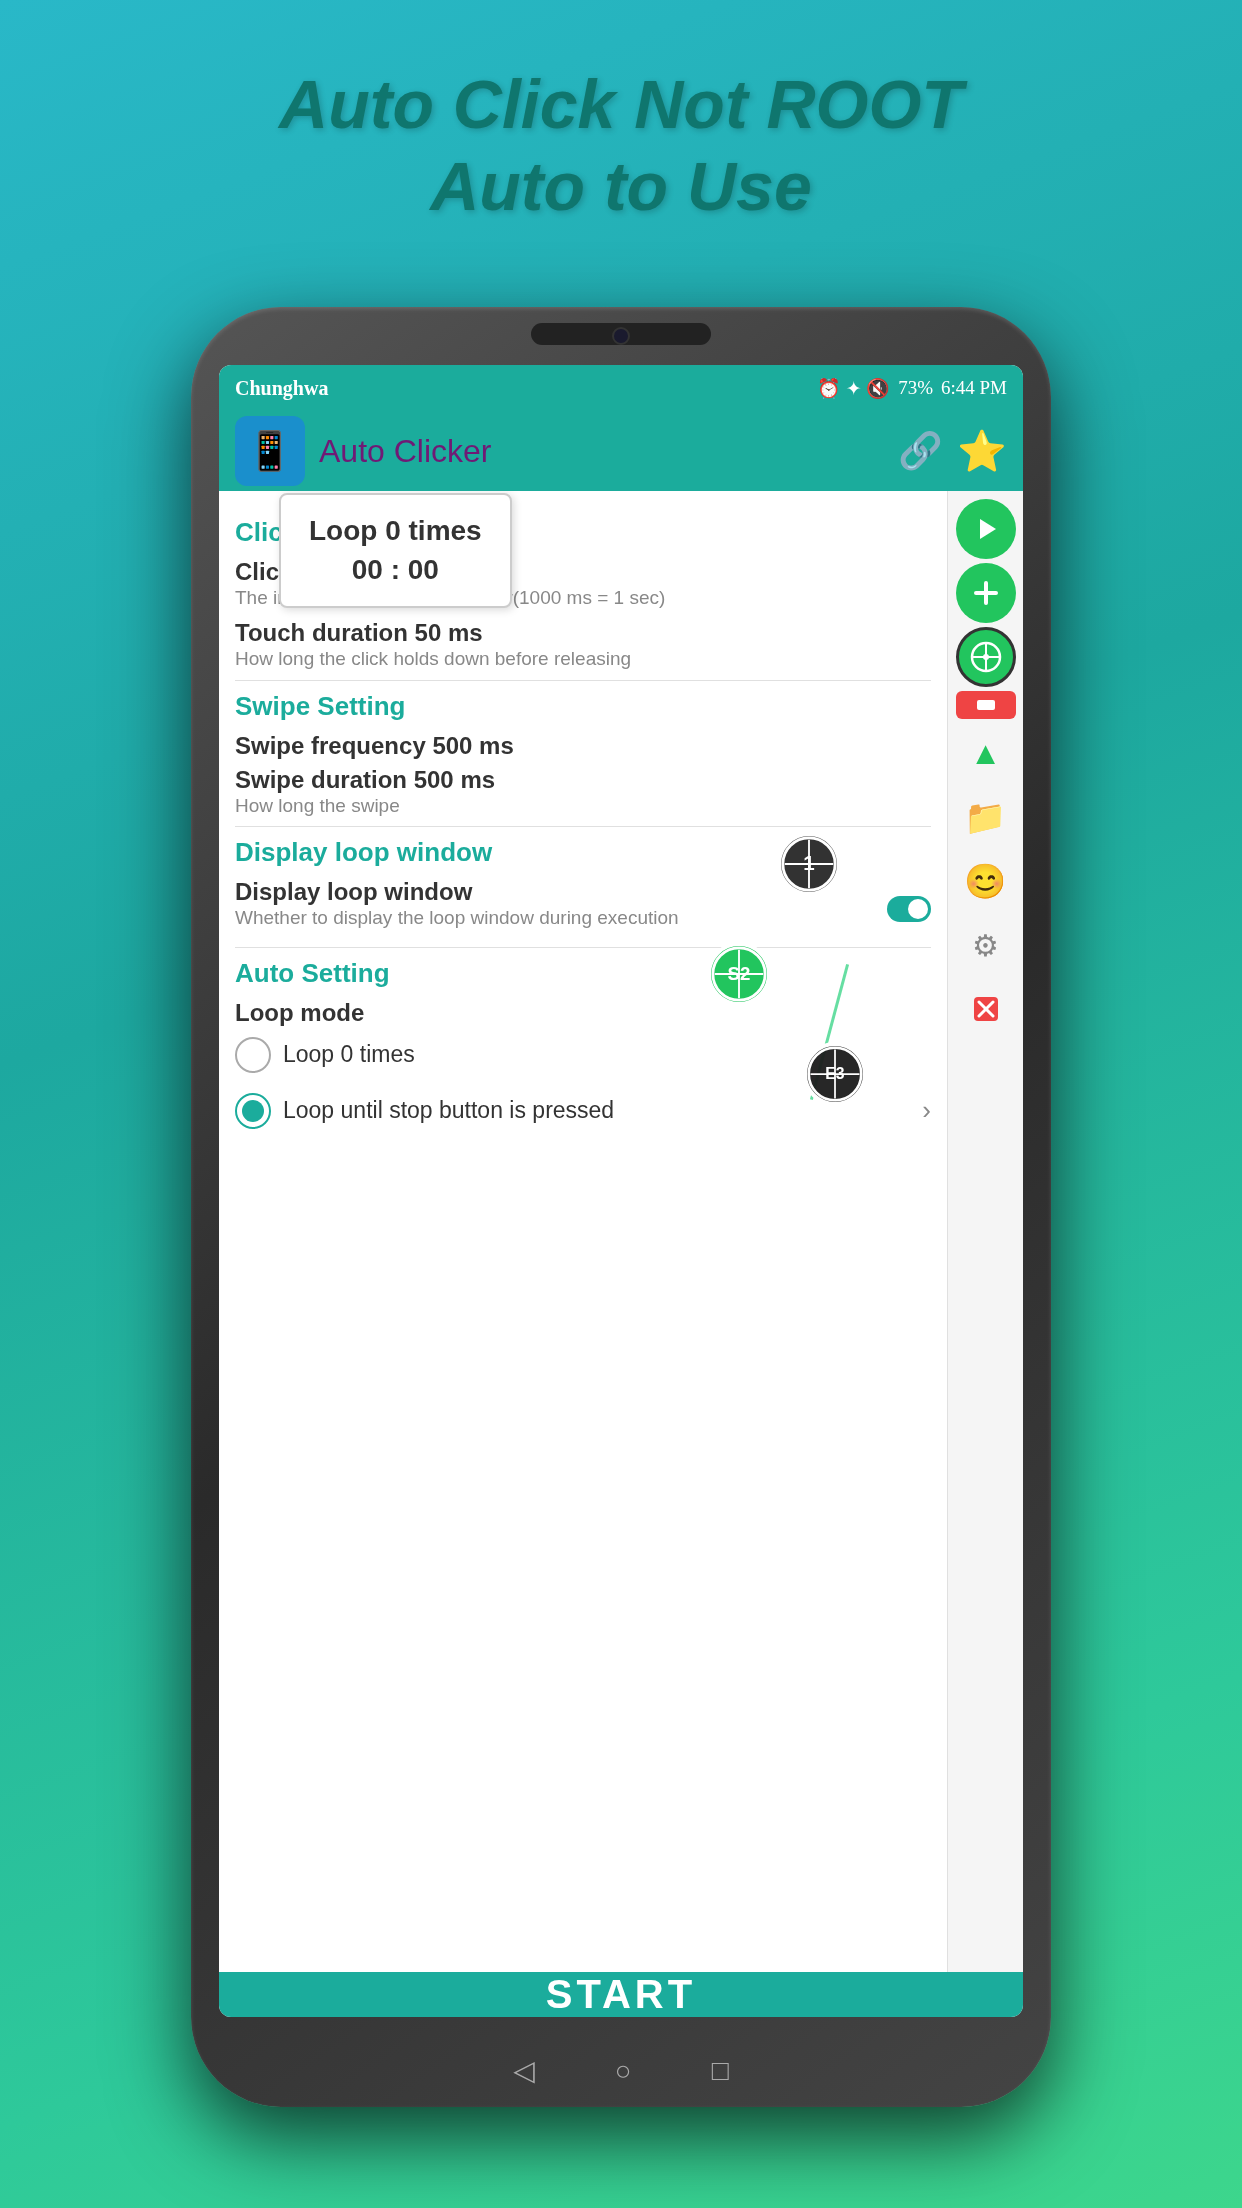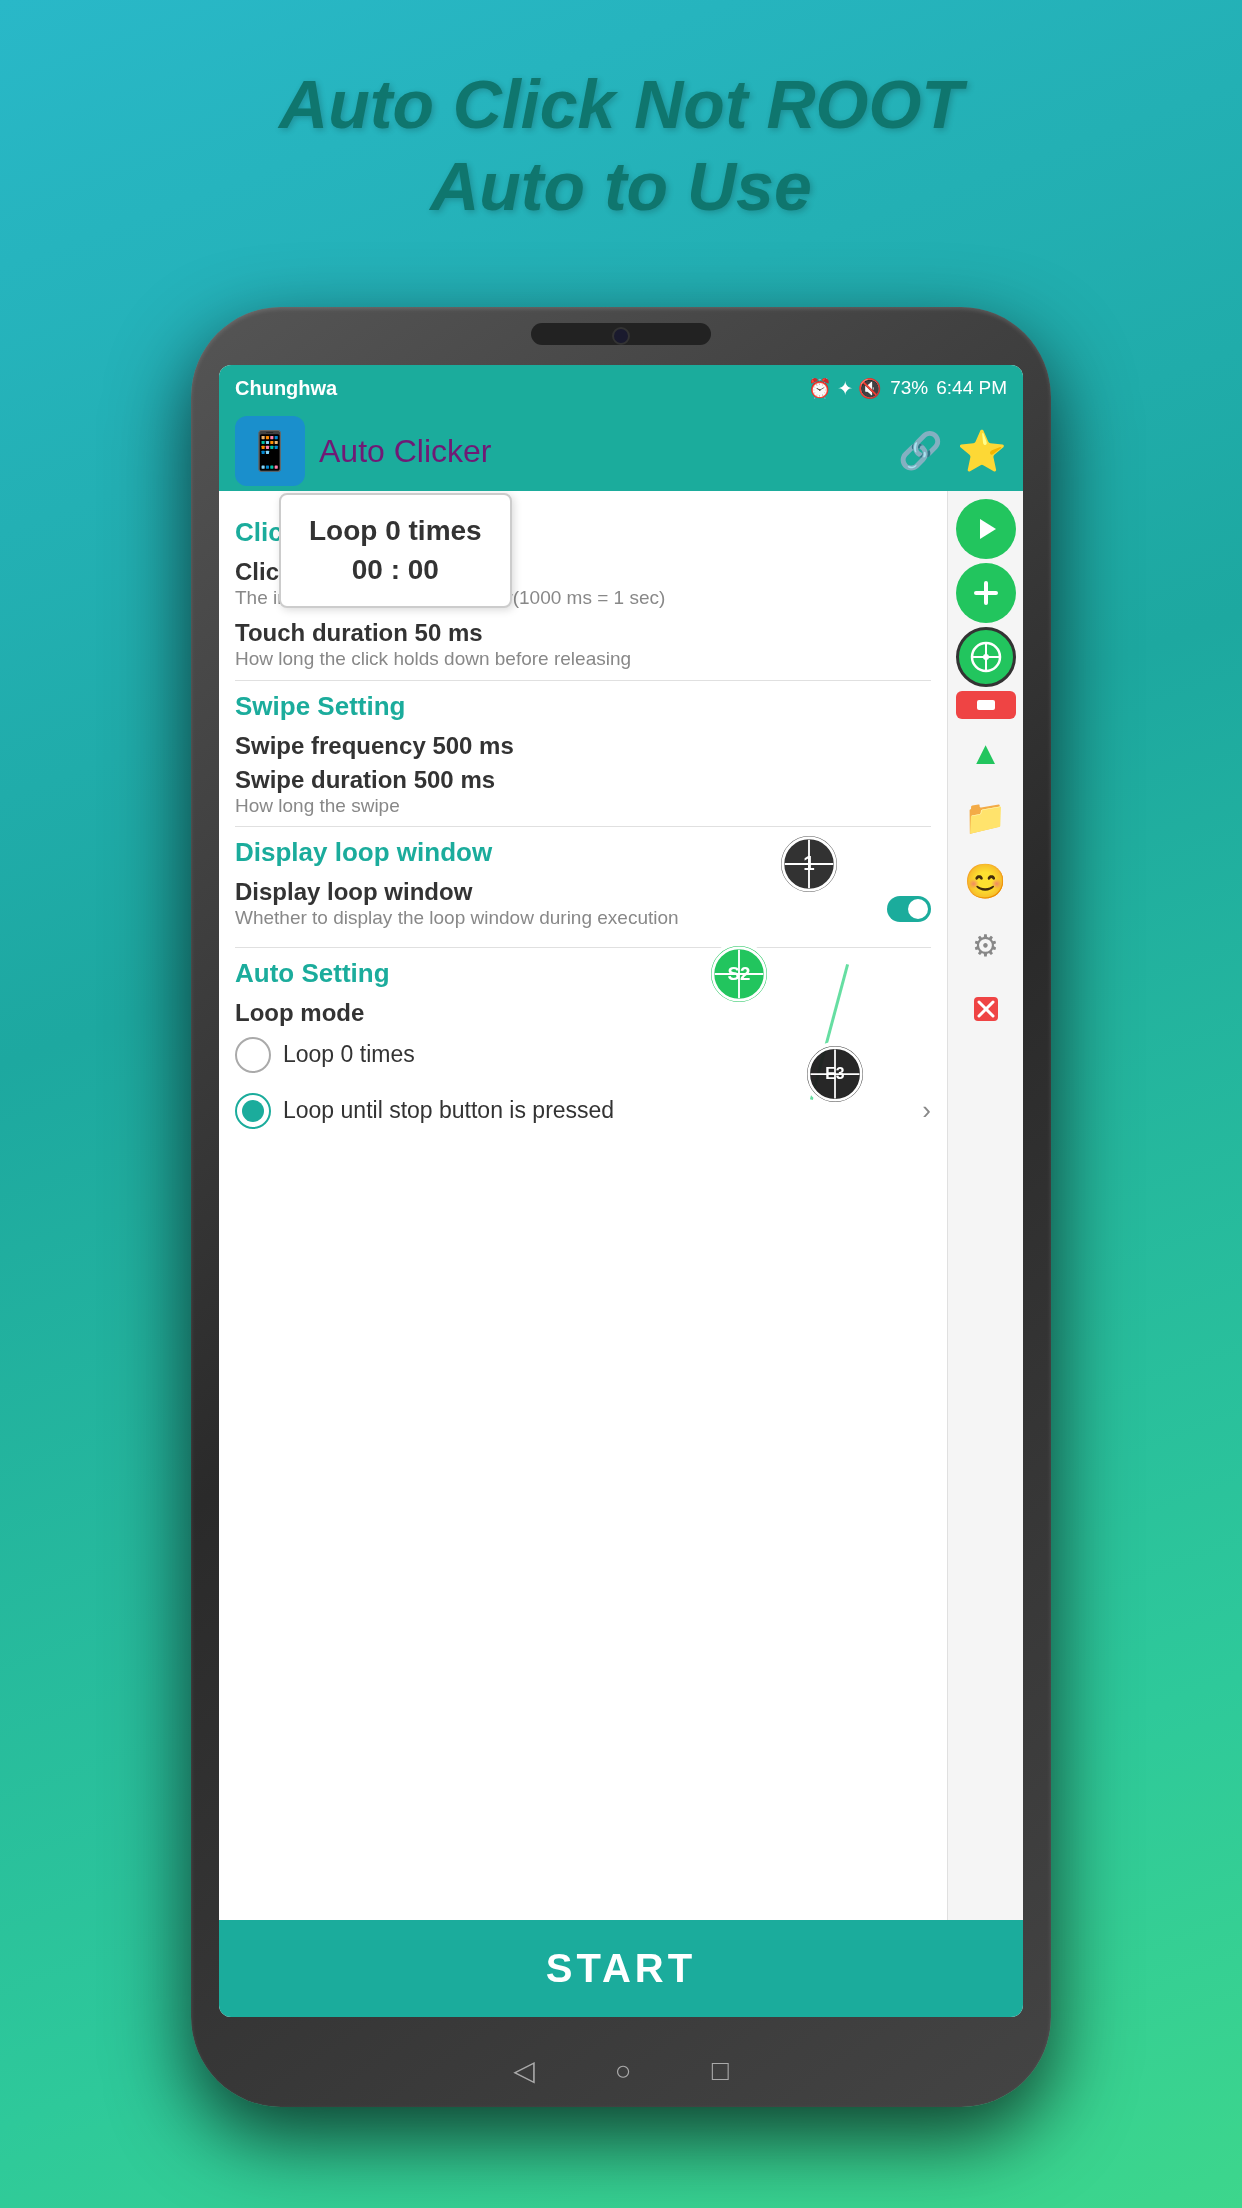--- a/index.html
+++ b/index.html
@@ -97,20 +97,21 @@
 
     
     .status-bar {
       background: #1bac9c;
       height: 46px;
       display: flex;
       align-items: center;
       justify-content: space-between;
       padding: 16px 16px;
       flex-shrink: 0;
+      font-family: Liberation Serif, serif;
     }
     .status-carrier {
       color: white;
       font-size: 20px;
       font-weight: bold;
     }
     .status-right {
       display: flex;
       align-items: center;
       gap: 8px;
@@ -338,21 +339,20 @@
       color: #888;
     }
 
     
     .start-btn {
       background: #1bac9c;
       color: white;
       font-size: 40px;
       font-weight: bold;
       text-align: center;
-      padding: 26px;
       cursor: pointer;
       flex-shrink: 0;
       letter-spacing: 4px;
     }
   </style>
 </head>
 <body>
 
 <div class="headline">
   <span>Auto Click Not ROOT</span><br>

